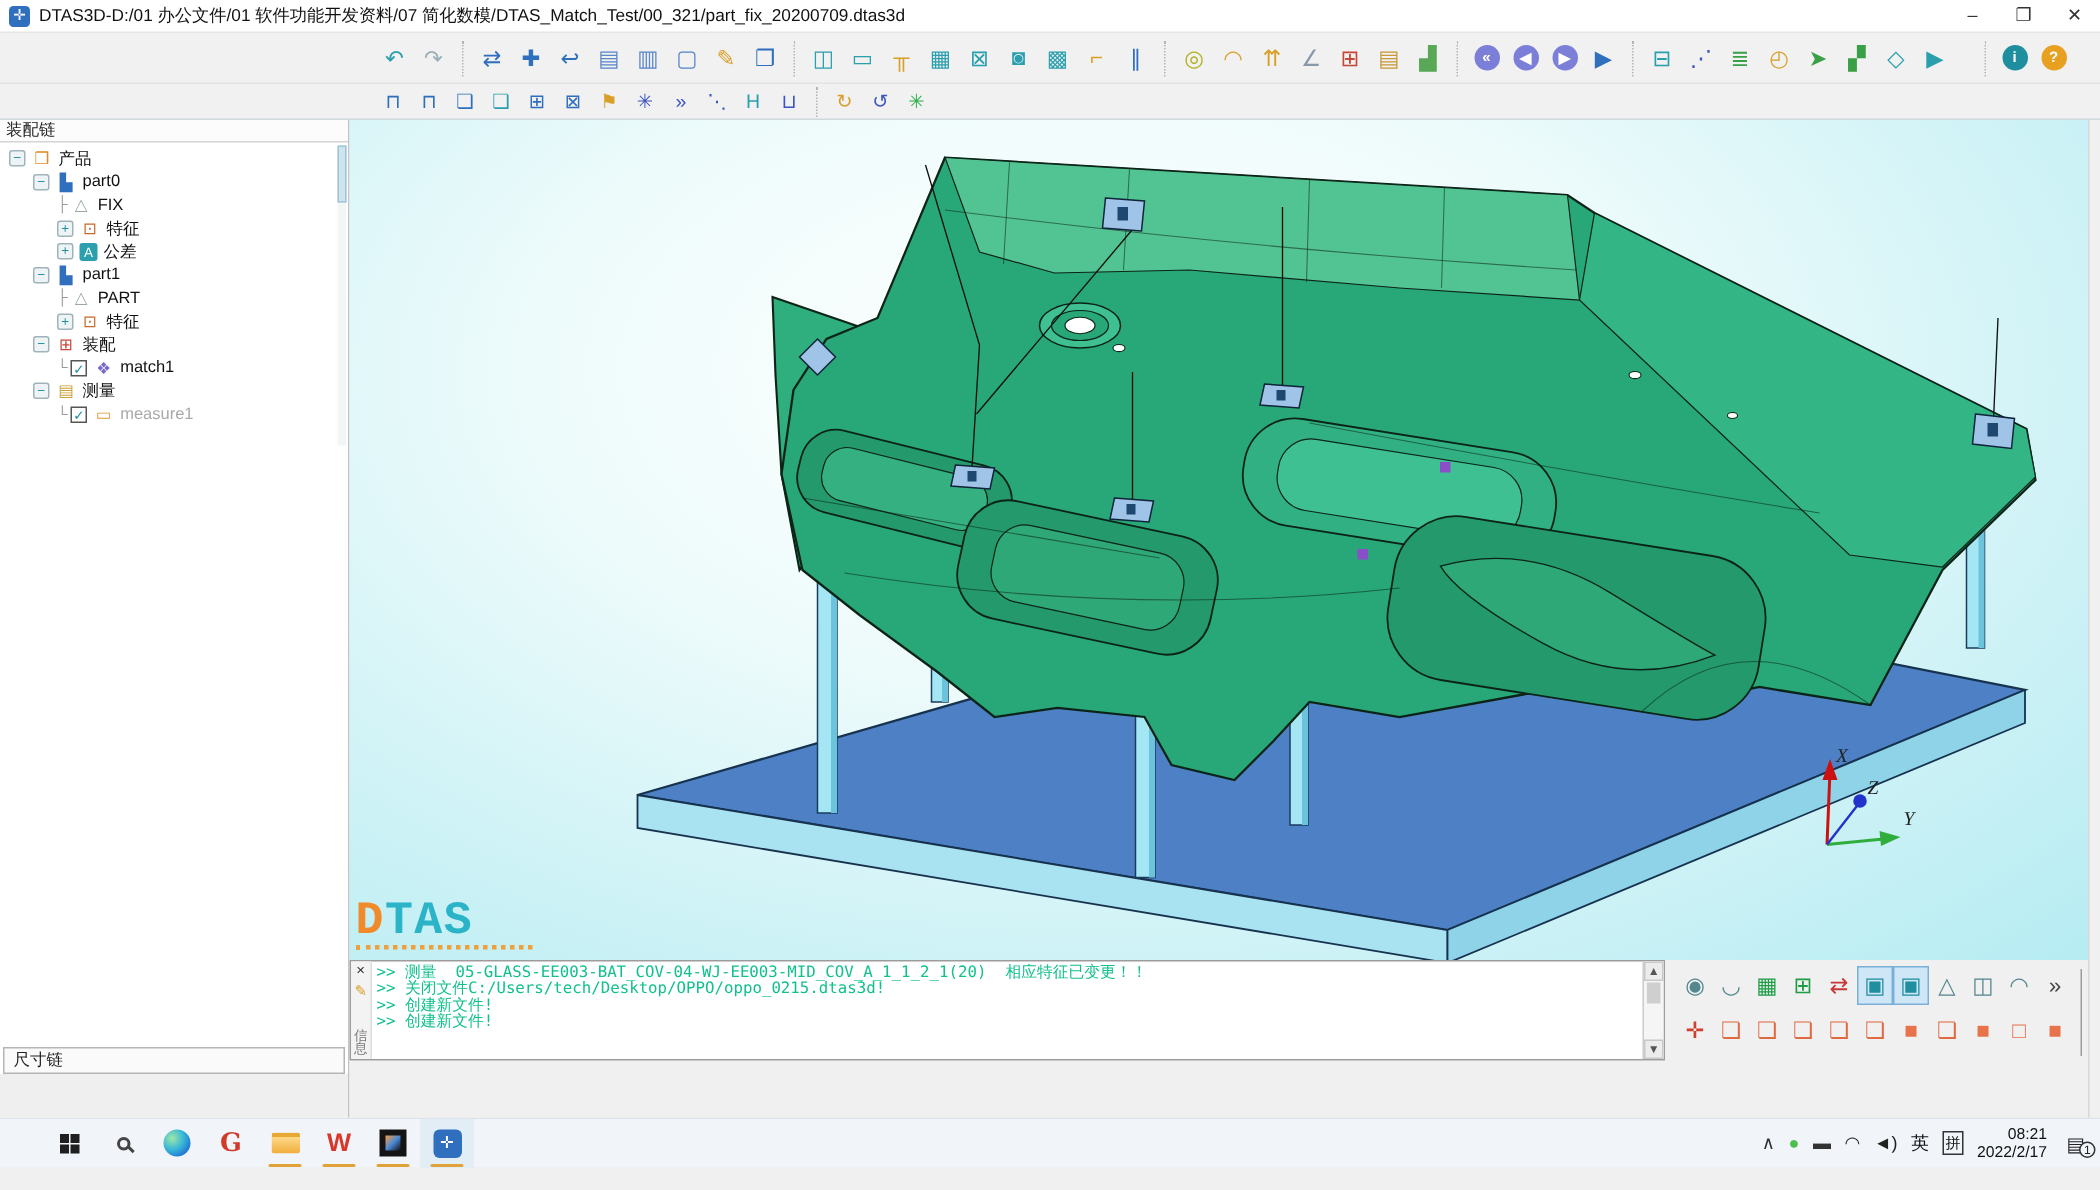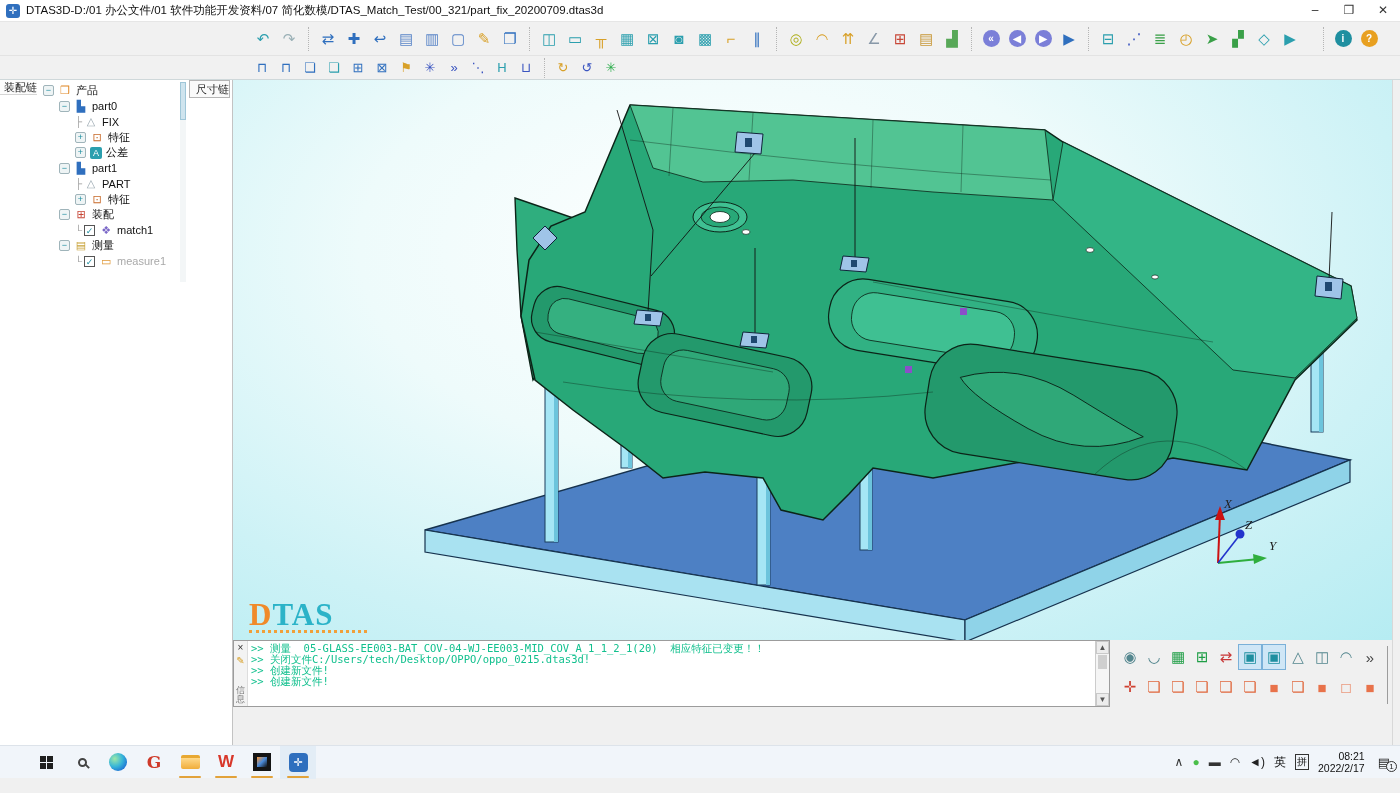--- a/index.html
+++ b/index.html
@@ -25,40 +25,40 @@
   .tbgroup:first-child { border-left:none; }
   .tbgroup.pushright { margin-left:auto; border-left:1px dotted #b5b5b5; margin-right:12px; }
   .tbi { width:26px; height:24px; display:flex; align-items:center; justify-content:center; font-size:15px; }
   .tb2 .tbi { width:24px; height:20px; font-size:13px; }
   .bub { display:inline-flex; width:17px; height:17px; border-radius:50%; align-items:center; justify-content:center; font-size:10px; font-weight:bold; }
 
   
   .main { position:relative; display:flex; height:665px; }
 
   
-  .leftpanel { width:233px; background:#fff; border-right:1px solid #c3c3c3; display:flex; flex-direction:row; }
+  .leftpanel { width:233px; background:#fff; border-right:1px solid #c3c3c3; display:flex; flex-direction:column; }
   .treeheader { height:15px; line-height:15px; font-size:11px; color:#222; padding-left:4px; background:#fcfcfc; border-bottom:1px solid #d5d5d5; }
   .tree { flex:1; position:relative; overflow:hidden; padding-top:3px; }
   .treescroll { position:absolute; right:1px; top:2px; width:6px; height:200px; background:#f3f6f7; }
   .treescroll .thumb { width:6px; height:38px; background:#cfe4ee; border:1px solid #9fc6d8; }
   .trow { height:15.5px; display:flex; align-items:center; font-size:11px; color:#111; white-space:nowrap; }
   .texp { width:11px; height:11px; border:1px solid #9fb4ba; background:#eef4f5; color:#1f8fa0; font-size:9px; line-height:9px; text-align:center; margin-right:4px; border-radius:2px; flex:none; }
   .tbranch { color:#999; font-size:10px; margin-right:2px; flex:none; }
   .tchk { width:11px; height:11px; border:1px solid #555; background:#fff; color:#1f8fa0; font-size:9px; line-height:10px; text-align:center; margin-right:4px; flex:none; }
   .tico { width:14px; text-align:center; margin-right:4px; font-size:11px; flex:none; }
   .tico.badge { color:#fff; background:#2b9fae; width:12px; height:12px; line-height:12px; font-size:9px; border-radius:2px; }
   .tlabel.muted { color:#a9a9a9; }
   .sizechain-tab { height:18px; line-height:17px; font-size:11px; color:#222; border:1px solid #b5b5b5; background:#fafafa; margin:0 2px; padding-left:6px; }
   .panel-foot { height:29px; background:#efefef; }
 
   
   .vpcol { position:relative; flex:1; display:flex; flex-direction:column; }
   .canvas { position:relative; height:560px; background:radial-gradient(ellipse at 42% 30%, #ffffff 0%, #eefbfb 38%, #cdf2f6 72%, #b5ecf2 100%); overflow:hidden; }
   .rightstrip { position:absolute; right:0; top:0; width:8px; height:665px; background:#f0f0f0; border-left:1px solid #d8d8d8; z-index:5; }
-  .watermark { position:absolute; left:16px; top:520px; line-height:30px; font-size:31px; font-weight:bold; letter-spacing:1px; font-family:Liberation Serif, serif; }
+  .watermark { position:absolute; left:4px; top:520px; line-height:30px; font-size:31px; font-weight:bold; letter-spacing:1px; font-family:Liberation Mono, monospace; }
   .wm-d { color:#f08a2a; } .wm-tas { color:#2bb3c8; }
   .wm-sub { height:3px; width:118px; border-bottom:3px dotted #f0a03a; }
 
   
   .bottombar { position:relative; height:105px; background:#f0f0f0; }
   .console { position:absolute; left:0; top:0; width:877px; height:67px; background:#fff; border:1px solid #9c9c9c; display:flex; }
   .constrip { width:14px; background:#f3f3f3; border-right:1px solid #ddd; display:flex; flex-direction:column; align-items:center; font-size:9px; color:#555; }
   .constrip .cx { font-size:10px; color:#333; height:14px; line-height:14px; }
   .constrip .cpen { color:#d8a028; font-size:10px; height:16px; }
   .constrip .ctab { margin-top:auto; color:#777; line-height:9px; text-align:center; padding-bottom:2px; }

